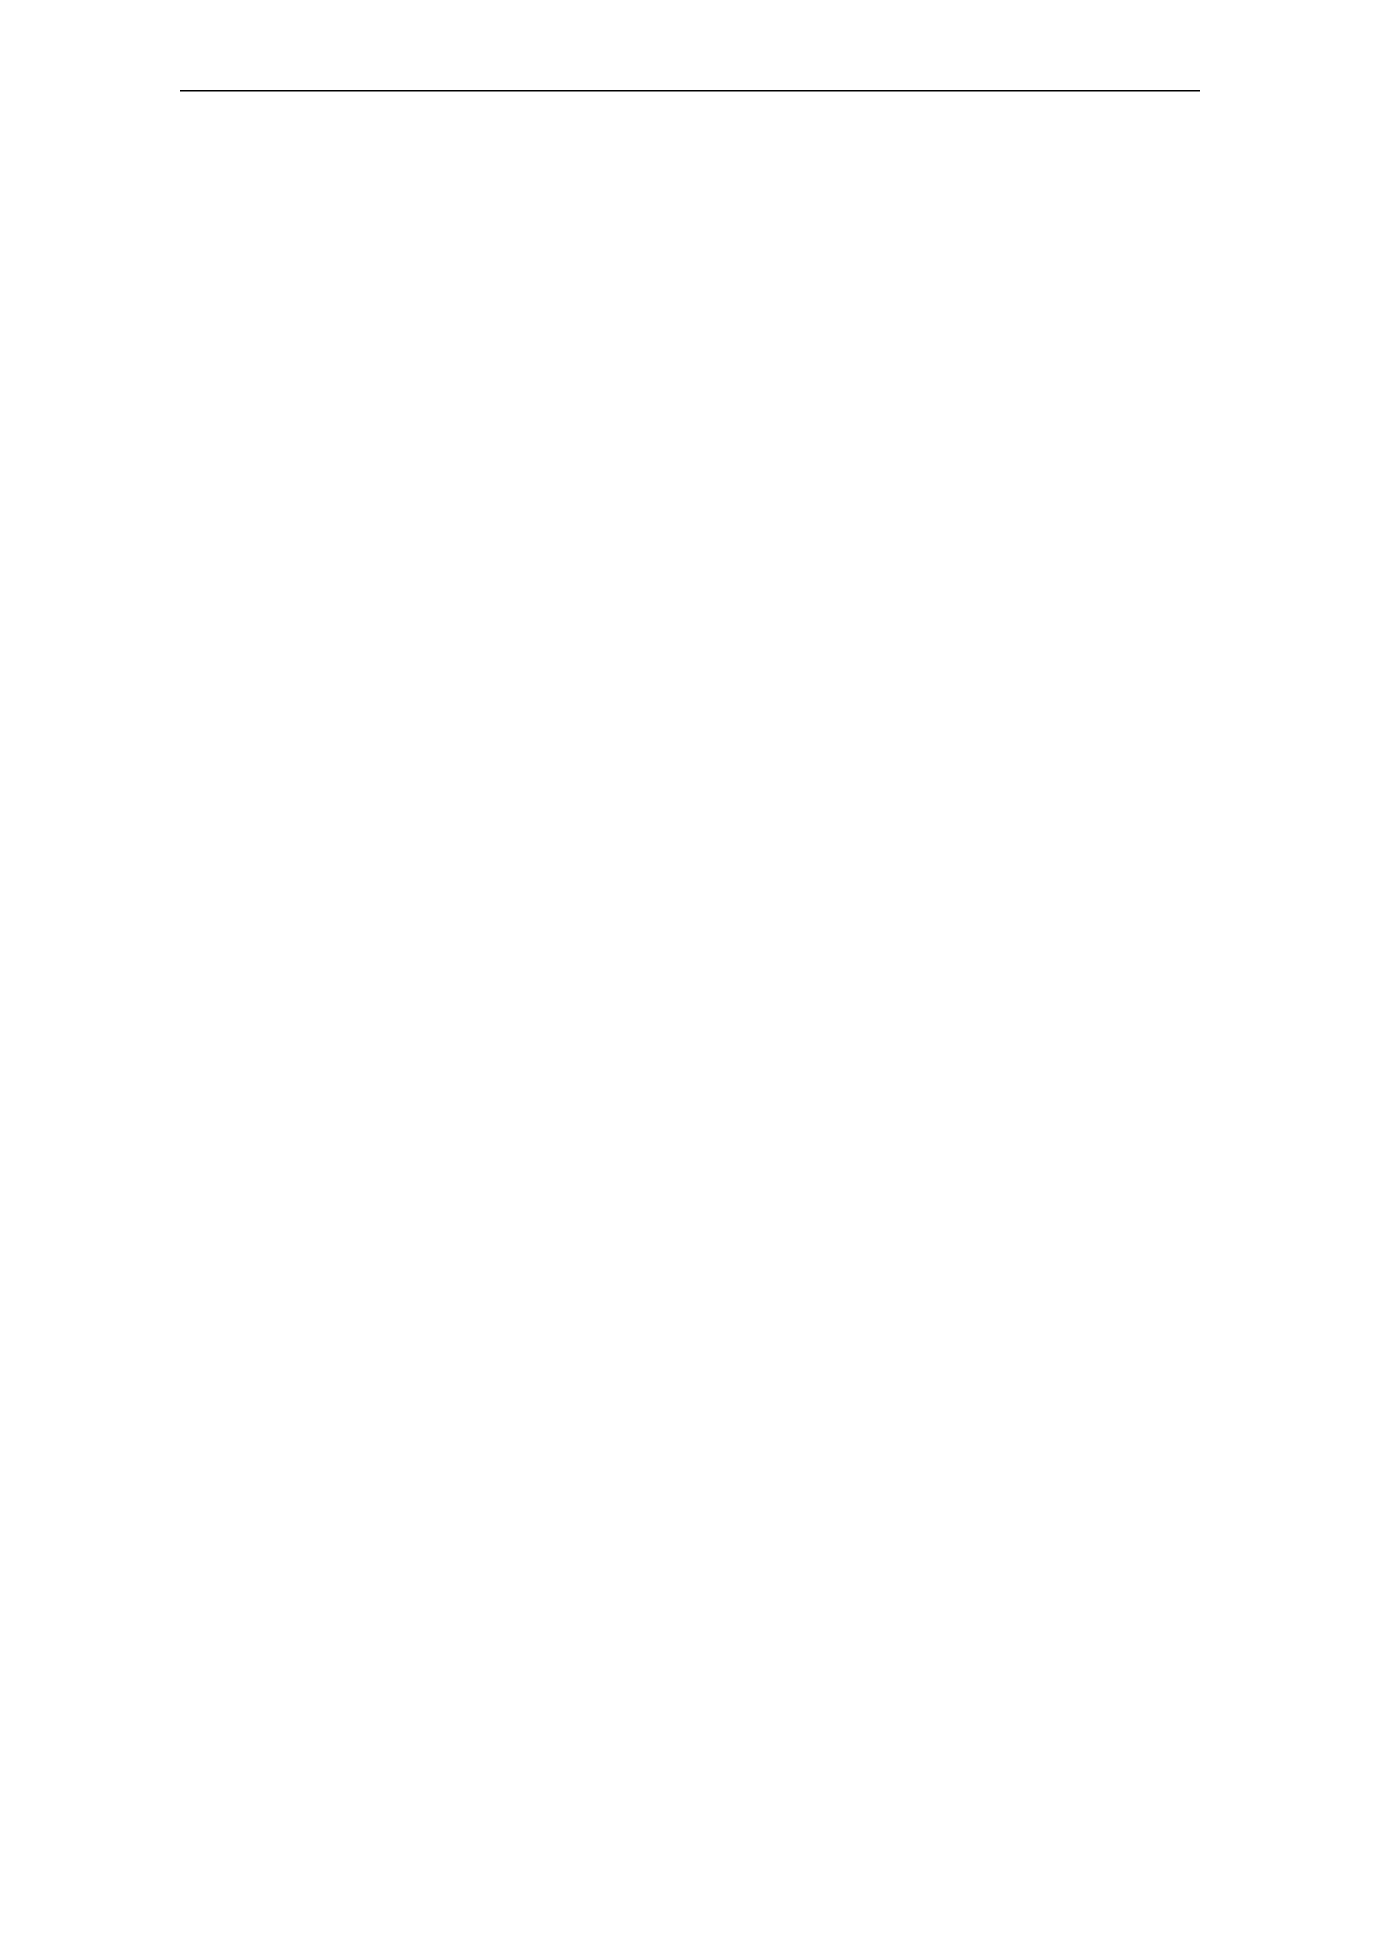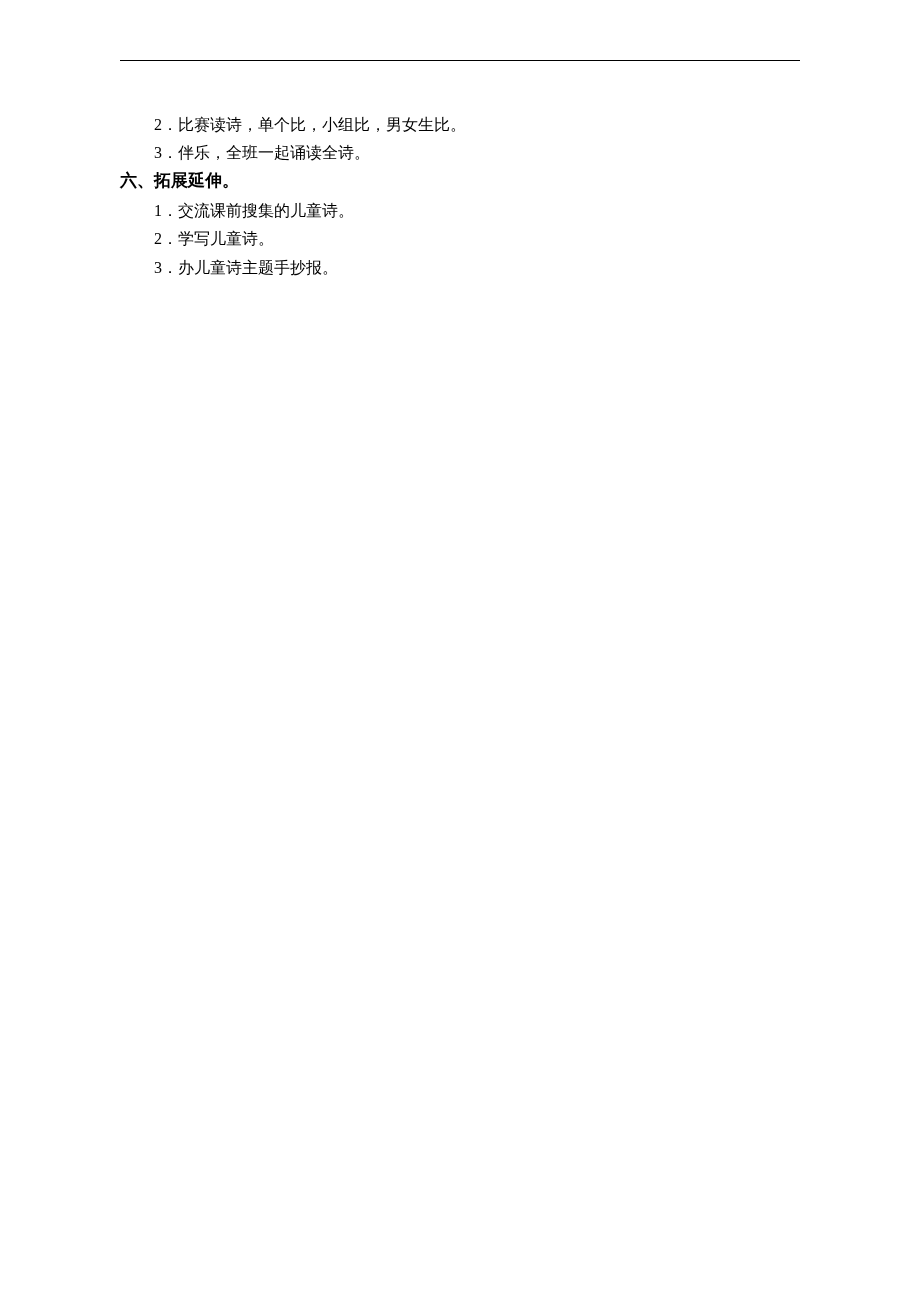--- a/index.html
+++ b/index.html
@@ -37,21 +37,13 @@
       font-size: 17px;
       padding-left: 0;
       margin-bottom: 1px;
     }
   </style>
 </head>
 <body>
 
 <div class="page-container">
   <div class="horizontal-rule"></div>
-  <div class="content">
-    <div class="item">2．比赛读诗，单个比，小组比，男女生比。</div>
-    <div class="item">3．伴乐，全班一起诵读全诗。</div>
-    <div class="section-heading">六、拓展延伸。</div>
-    <div class="item">1．交流课前搜集的儿童诗。</div>
-    <div class="item">2．学写儿童诗。</div>
-    <div class="item">3．办儿童诗主题手抄报。</div>
-  </div>
 </div>
 
 </body></html>

